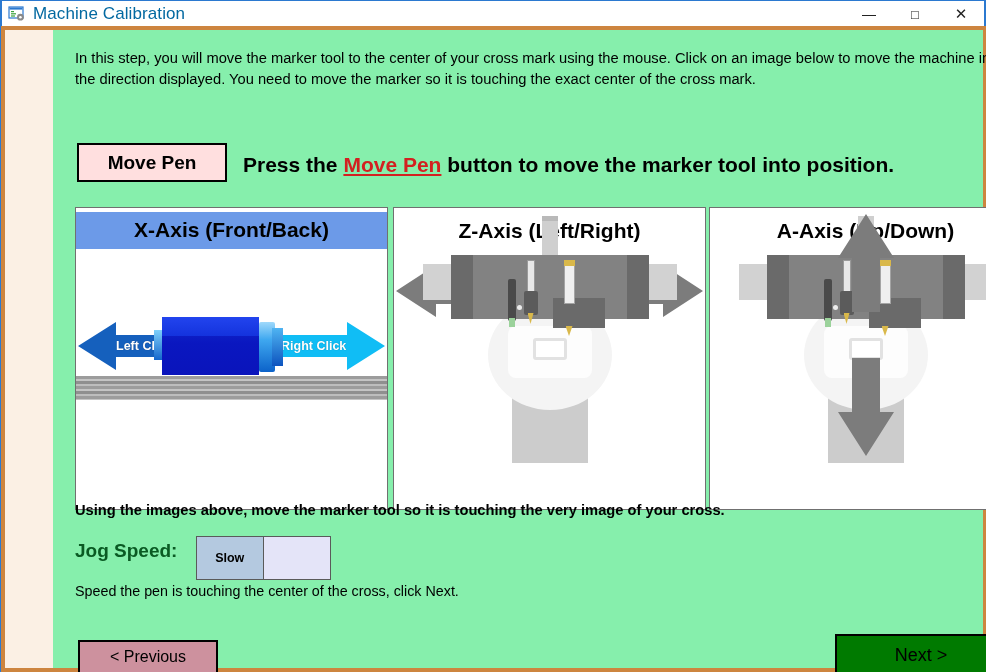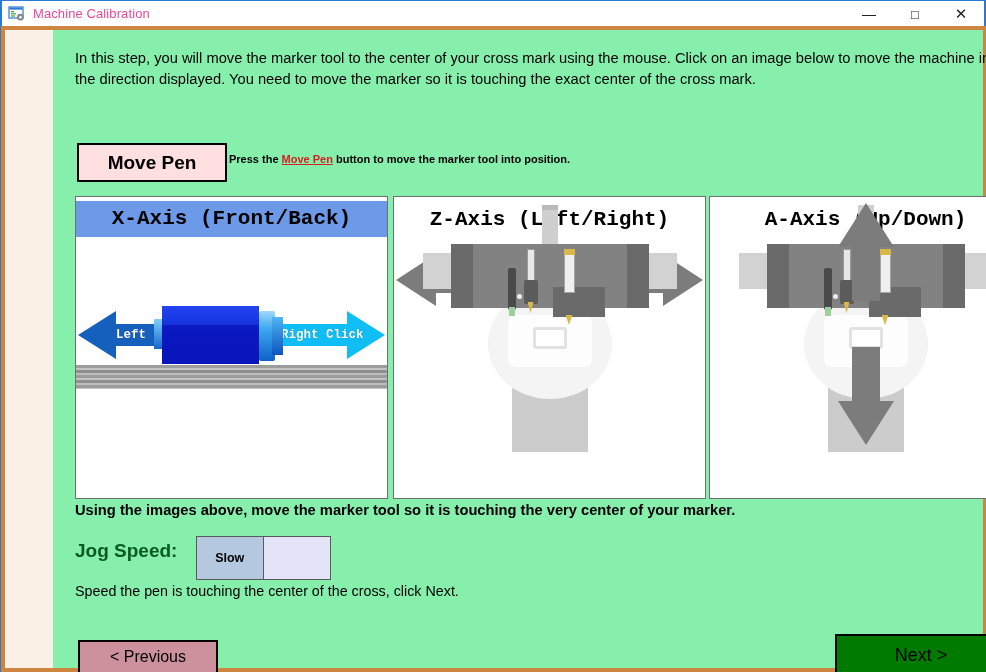--- a/index.html
+++ b/index.html
@@ -37,22 +37,22 @@
   }
   .app-icon {
     width: 18px;
     height: 18px;
     margin-left: 6px;
     margin-right: 7px;
     position: relative;
     flex: 0 0 auto;
   }
   .title-text {
-    font-size: 13px;
-    color: #ec4899;
+    font-size: 17px;
+    color: #0369a1;
     font-family: "Liberation Sans", sans-serif;
     letter-spacing: 0.1px;
   }
   .win-controls {
     position: absolute;
     right: 0;
     top: 0;
     height: 26px;
     display: flex;
   }
@@ -113,51 +113,50 @@
     font-weight: bold;
     color: #000;
     display: flex;
     align-items: center;
     justify-content: center;
     cursor: pointer;
     font-family: "Liberation Sans", sans-serif;
   }
   .movepen-hint {
     position: absolute;
-    left: 176px;
+    left: 190px;
     top: 123px;
-    font-size: 11px;
+    font-size: 21px;
     font-weight: bold;
     color: #000;
   }
   .movepen-hint .redlink {
     color: #d32020;
     text-decoration: underline;
   }
   
   .panels {
     position: absolute;
     left: 22px;
     top: 165px;
     width: 940px;
     height: 305px;
     display: flex;
     gap: 0px;
   }
   .panel {
     position: absolute;
-    top: 1px;
+    top: 12px;
     width: 313px;
     height: 303px;
     background: #ffffff;
     border: 1px solid #707070;
     box-sizing: border-box;
     overflow: hidden;
     cursor: pointer;
-    font-family: Liberation Mono, monospace;
   }
   .panel.p1 { left: 0px; }
   .panel.p2 { left: 318px; }
   .panel.p3 { left: 634px; }
 
   .panel-title {
     width: 100%;
     text-align: center;
     font-size: 21px;
     font-weight: bold;
@@ -654,21 +653,21 @@
               <svg class="arrow-svg" width="60" height="246" viewBox="0 0 60 246">
                 <path d="M30 2 L58 46 L44 46 L44 100 L16 100 L16 46 L2 46 Z" fill="#7c7c7c"></path>
                 <path d="M30 244 L58 200 L44 200 L44 146 L16 146 L16 200 L2 200 Z" fill="#7c7c7c"></path>
               </svg>
             </div>
           </div>
         </div>
 
       </div>
 
-      <div class="bold-line">Using the images above, move the marker tool so it is touching the very center of your marker.</div>
+      <div class="bold-line">Using the images above, move the marker tool so it is touching the very image of your cross.</div>
 
       <div class="jog-label">Jog Speed:</div>
       <div class="jog-toggle">
         <div class="jog-seg sel">Slow</div>
         <div class="jog-seg unsel"></div>
       </div>
 
       <div class="note">Speed the pen is touching the center of the cross, click Next.</div>
 
       <button class="prev-btn">&lt; Previous</button>

